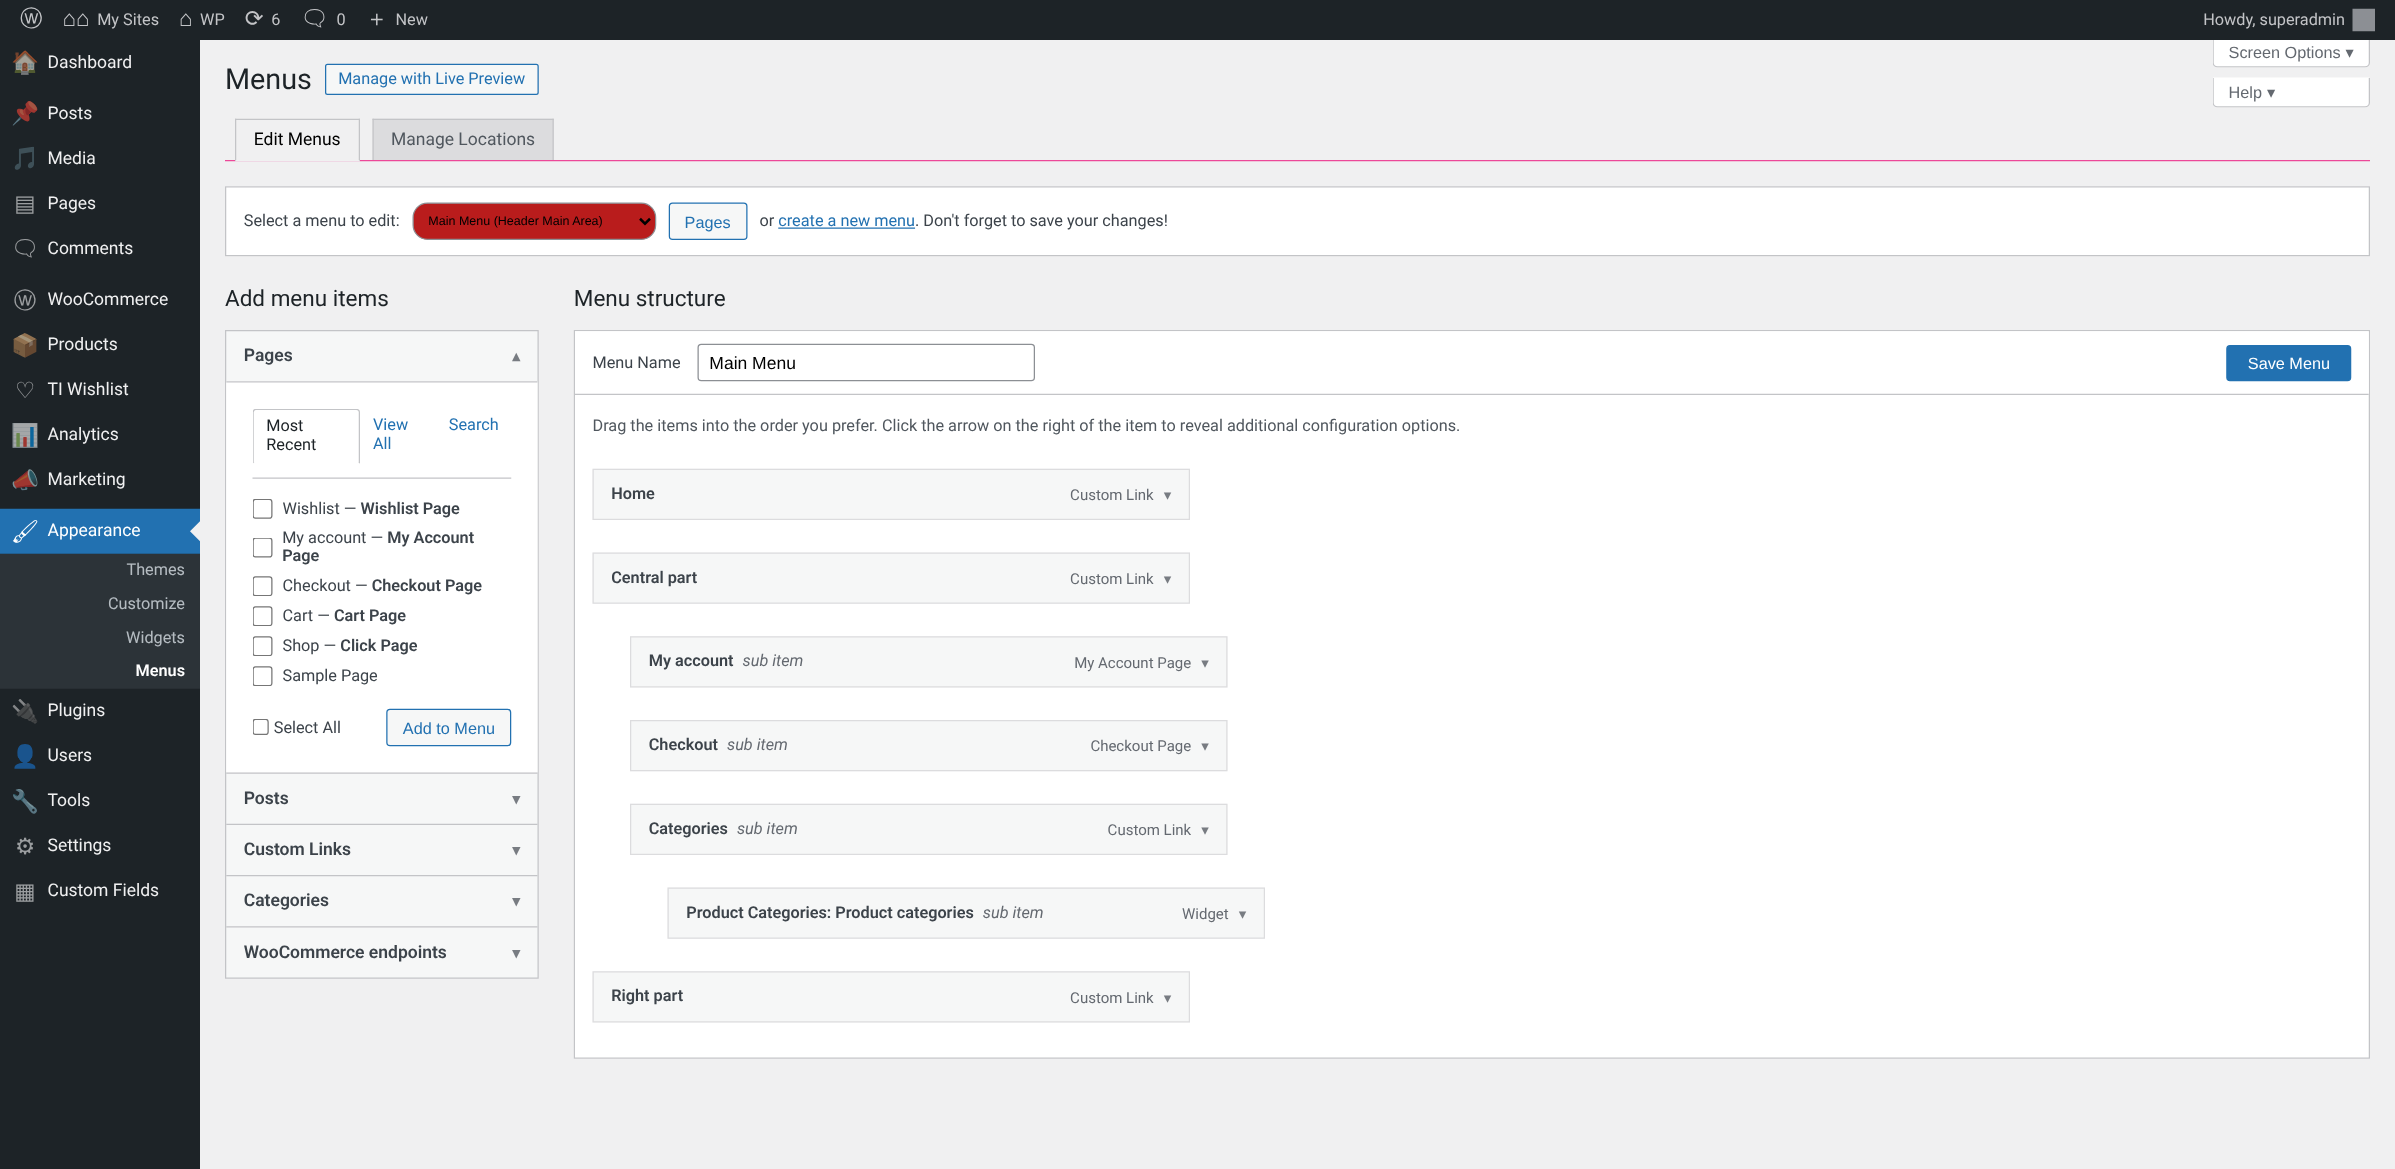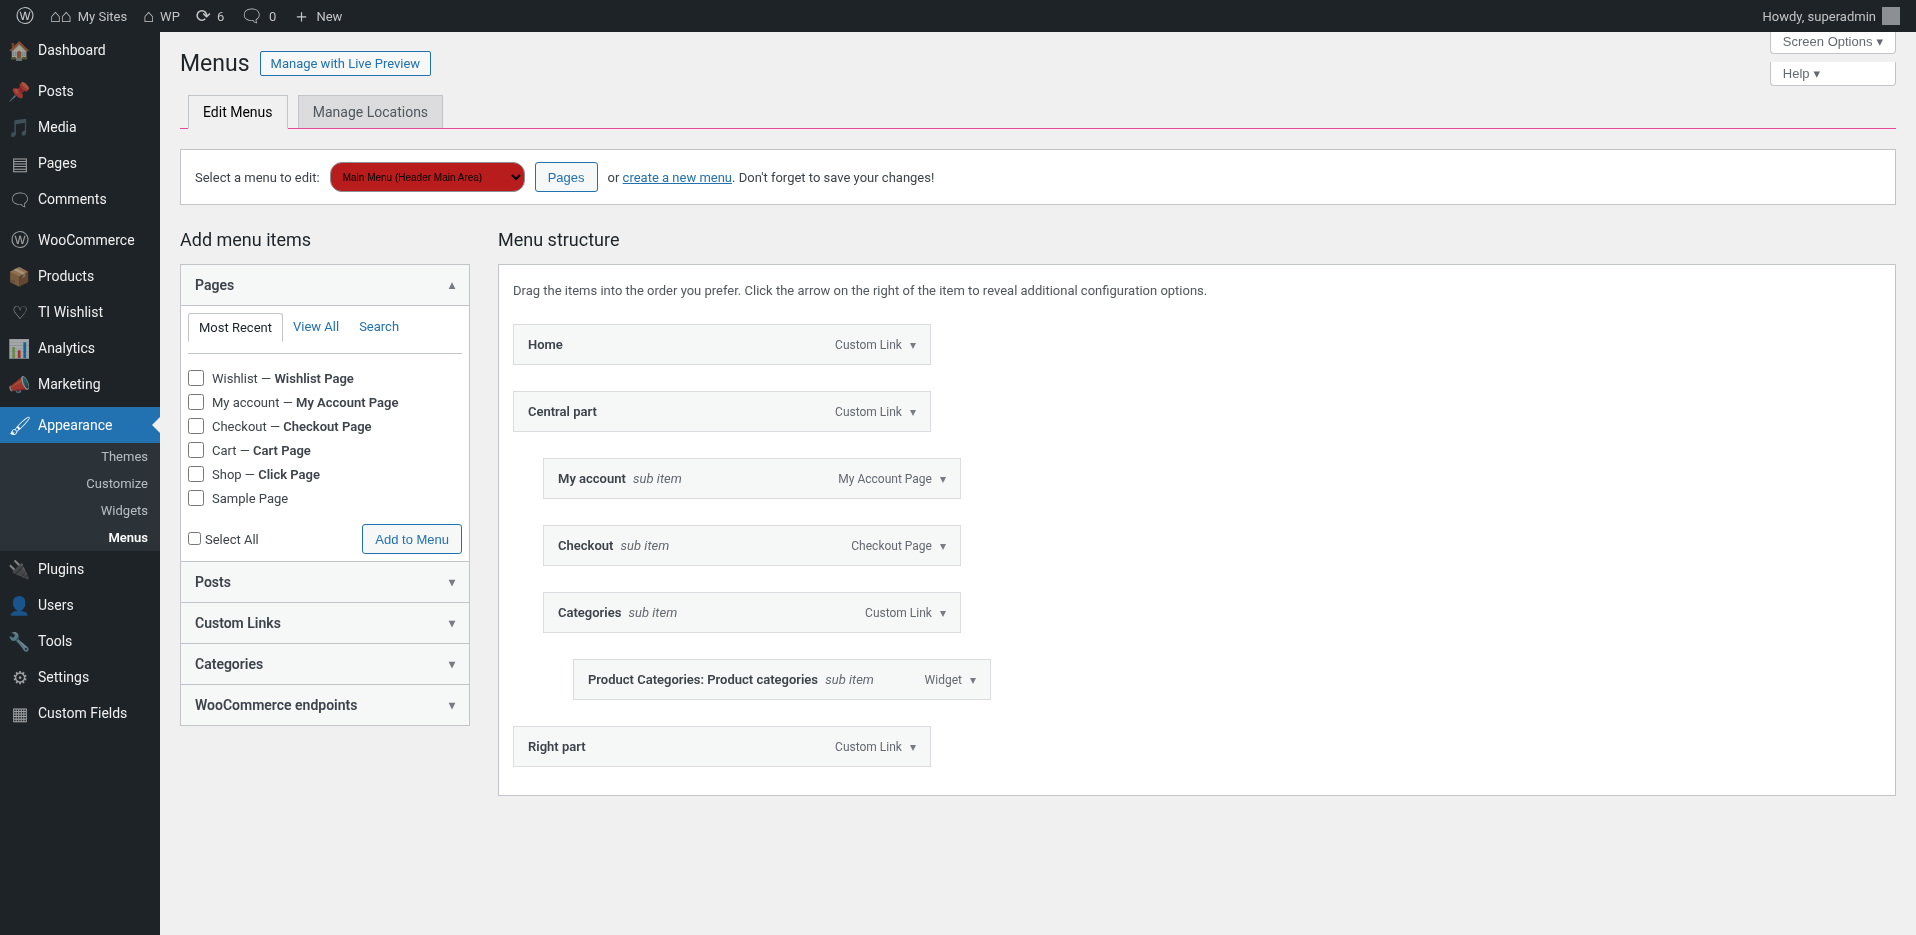--- a/index.html
+++ b/index.html
@@ -40,51 +40,51 @@
 .nav-tab.active { background: #f0f0f1; border-bottom: 1px solid #f0f0f1; margin-bottom: -1px; color: #000; }
 
 
 .menu-edit-bar { background: #fff; border: 1px solid #c3c4c7; padding: 12px 14px; margin-bottom: 24px; display: flex; align-items: center; gap: 10px; }
 .menu-edit-bar select { padding: 4px 24px 4px 8px; font-size: 10px; border: 1px solid #8c8f94; border-radius: 12px; background: #b91c1c; min-height: 30px; }
 .button-secondary { padding: 4px 12px; border: 1px solid #2271b1; background: #f6f7f7; color: #2271b1; border-radius: 3px; font-size: 13px; cursor: pointer; min-height: 30px; }
 .link { color: #2271b1; text-decoration: underline; cursor: pointer; }
 
 
 .columns { display: flex; gap: 28px; align-items: flex-start; }
-.col-left { width: 290px; flex-shrink: 0; }
+.col-left { width: 251px; flex-shrink: 0; }
 .col-right { flex: 1; }
 .section-heading { font-size: 18px; font-weight: 400; color: #1d2327; margin-bottom: 14px; }
 
 
 .accordion { border: 1px solid #c3c4c7; background: #f6f7f7; }
 .accordion-head { padding: 12px 14px; border-top: 1px solid #c3c4c7; font-size: 14px; font-weight: 600; cursor: pointer; display: flex; align-items: center; justify-content: space-between; }
 .accordion-head:first-child { border-top: none; }
 .accordion-head .toggle { color: #787c82; font-size: 12px; }
-.accordion-body { border-top: 1px solid #c3c4c7; background: #fff; padding: 7px; }
+.accordion-body { border-top: 1px solid #c3c4c7; background: #fff; padding: 21px; }
 .sub-tabs { display: flex; gap: 0; margin-bottom: 12px; }
 .sub-tab { padding: 6px 10px; font-size: 13px; color: #2271b1; cursor: pointer; }
 .sub-tab.active { border: 1px solid #c3c4c7; border-bottom-color: #fff; color: #1d2327; border-radius: 3px 3px 0 0; background: #fff; margin-bottom: -1px; position: relative; }
 .sub-tabs-wrap { border-bottom: 1px solid #c3c4c7; margin-bottom: 12px; }
 .check-list { list-style: none; }
 .check-list li { padding: 4px 0; display: flex; align-items: center; gap: 8px; font-size: 13px; }
 .check-list input[type=checkbox] { width: 16px; height: 16px; border: 1px solid #8c8f94; border-radius: 3px; }
 .check-list .bold { font-weight: 600; }
 .accordion-foot { display: flex; align-items: center; justify-content: space-between; margin-top: 14px; }
 
 
 .menu-frame { border: 1px solid #c3c4c7; background: #fff; }
 .menu-frame-head { border-bottom: 1px solid #c3c4c7; background: #fff; padding: 10px 14px; display: flex; align-items: center; justify-content: space-between; }
 .menu-name-wrap { display: flex; align-items: center; gap: 14px; }
 .menu-name-wrap label { font-size: 13px; }
 .menu-name-wrap input { width: 270px; padding: 4px 8px; font-size: 14px; border: 1px solid #8c8f94; border-radius: 3px; min-height: 30px; }
 .button-primary { background: #2271b1; border: 1px solid #2271b1; color: #fff; padding: 6px 16px; border-radius: 3px; font-size: 13px; cursor: pointer; }
 .menu-frame-body { padding: 18px 14px; }
 .help-text { font-size: 13px; color: #50575e; margin-bottom: 20px; }
 
-.menu-item-block { border: 1px solid #dcdcde; background: #f6f7f7; margin-bottom: 10px; display: flex; align-items: center; justify-content: space-between; padding: 12px 14px; cursor: move; width: 418px; margin-top: 26px; }
+.menu-item-block { border: 1px solid #dcdcde; background: #f6f7f7; margin-bottom: 10px; display: flex; align-items: center; justify-content: space-between; padding: 12px 14px; cursor: move; width: 478px; margin-top: 26px; }
 .menu-item-block.depth-1 { margin-left: 30px; }
 .menu-item-block.depth-2 { margin-left: 60px; }
 .menu-item-title { font-size: 13px; font-weight: 600; }
 .menu-item-title .sub-label { font-weight: 400; font-style: italic; color: #646970; margin-left: 4px; }
 .menu-item-type { font-size: 12px; color: #646970; display: flex; align-items: center; gap: 8px; }
 .expand-arrow { color: #787c82; font-size: 12px; cursor: pointer; }
 </style>
 </head>
 <body>
 
@@ -293,20 +293,27 @@
         <div class="accordion-head">
             <span>WooCommerce endpoints</span>
             <span class="toggle">▾</span>
           </div>
       </div>
     </div>
 
     <div class="col-right">
       <h2 class="section-heading">Menu structure</h2>
       <div class="menu-frame">
+        <div class="menu-frame-head">
+          <div class="menu-name-wrap">
+            <label>Menu Name</label>
+            <input type="text" value="Main Menu" style="">
+          </div>
+          <button class="button-primary">Save Menu</button>
+        </div>
         <div class="menu-frame-body">
           <p class="help-text">Drag the items into the order you prefer. Click the arrow on the right of the item to reveal additional configuration options.</p>
           <div id="menu-items-list">
               <div class="menu-item-block depth-0">
                 <span class="menu-item-title">Home</span>
                 <span class="menu-item-type">Custom Link <span class="expand-arrow">▾</span></span>
               </div>
               <div class="menu-item-block depth-0">
                 <span class="menu-item-title">Central part</span>
                 <span class="menu-item-type">Custom Link <span class="expand-arrow">▾</span></span>

